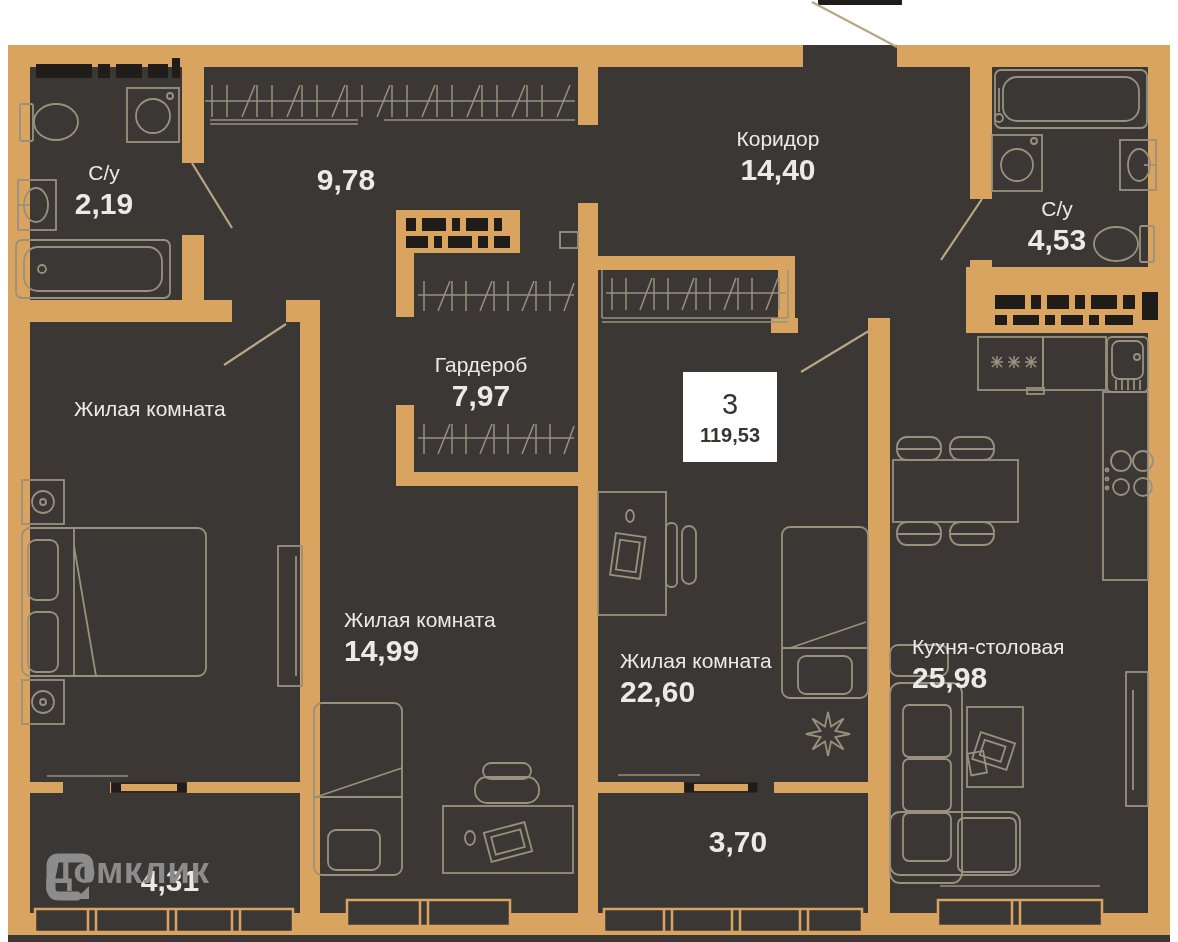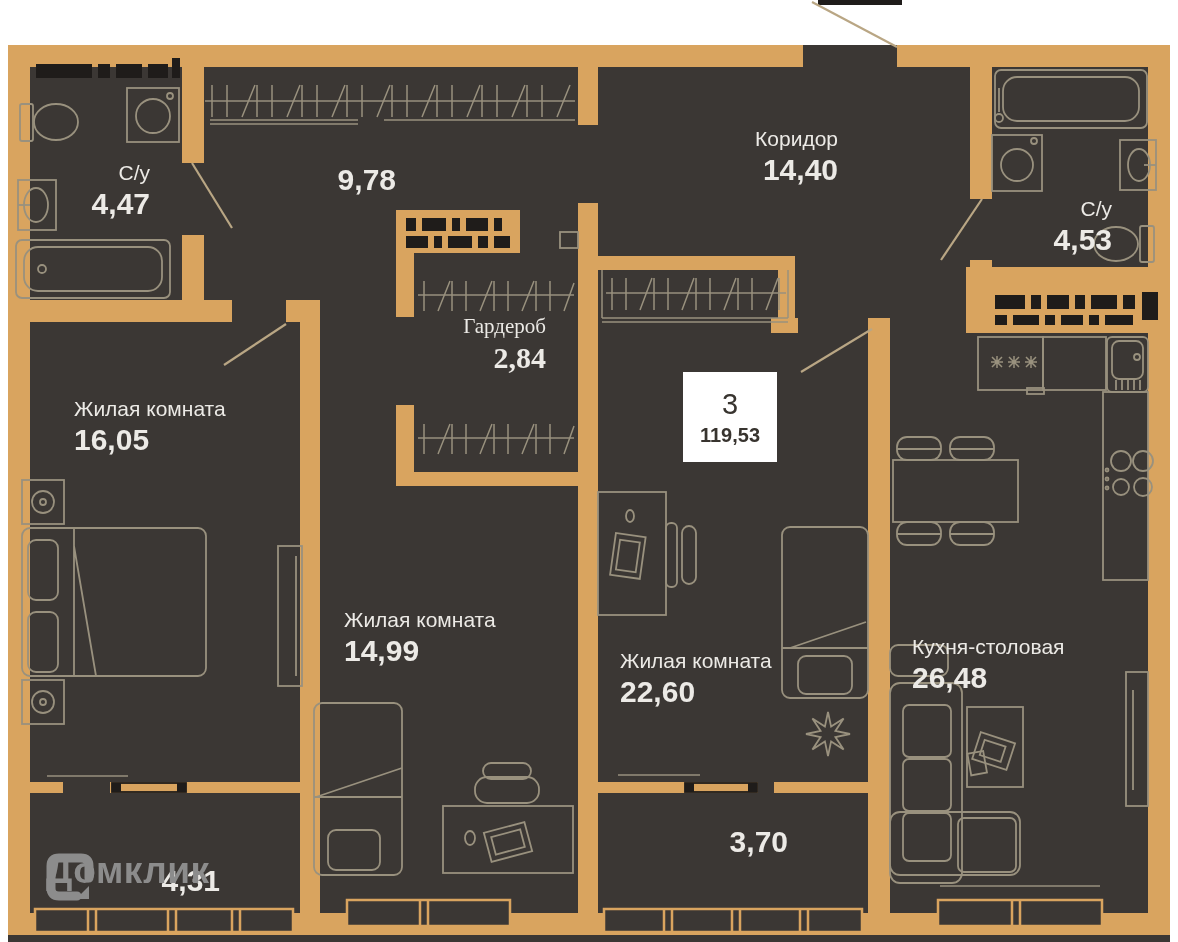--- a/index.html
+++ b/index.html
@@ -13,21 +13,21 @@
   .ff{fill:var(--floor,#3B3734);stroke:var(--line,#99917E);stroke-width:1.8;}
   .rail{fill:none;stroke:var(--line,#99917E);stroke-width:1.5;}
   .swing{fill:none;stroke:var(--swing,#B9A684);stroke-width:2.2;}
   .glass{fill:var(--floor,#3B3734);stroke:var(--wall,#D9A45F);stroke-width:2.5;}
   .gm{fill:none;stroke:var(--wall,#D9A45F);stroke-width:2.5;}
   .dk{fill:none;stroke:var(--slot,#1F1C1A);stroke-width:1.8;}
   .dkf{fill:var(--slot,#1F1C1A);}
   .room-label{position:absolute;color:var(--text,#ECEAE6);line-height:1.22;pointer-events:none;}
   .room-label .nm{display:block;font-size:21px;font-weight:400;}
   .room-label .ar{display:block;font-size:30px;font-weight:700;}
-  .room-label.center{text-align:right;}
+  .room-label.center{text-align:center;}
   #badge{position:absolute;left:683px;top:372px;width:94px;height:90px;background:var(--badge_bg,#fff);
          display:flex;flex-direction:column;align-items:center;justify-content:center;gap:3px;
          color:var(--badge_text,#38342F);}
   #badge .rooms{font-size:29px;font-weight:400;}
   #badge .total{font-size:20px;font-weight:700;}
   #watermark{position:absolute;left:46px;top:850px;display:flex;align-items:center;gap:12px;
              color:var(--watermark,#8C8C8C);}
   #watermark .wm-text{font-size:37px;font-weight:700;letter-spacing:0.5px;}
 </style>
 </head>
@@ -265,52 +265,51 @@
     <g transform="rotate(-10 978 762)">
       <rect class="f" x="969" y="752" width="16" height="22"></rect>
     </g>
     <rect class="f" x="1126" y="672" width="22" height="134"></rect>
     <path class="f" d="M1133,690 V790"></path>
   </g>
 </svg>
 
 <div class="room-label center" style="left:58px;top:160px;width:92px;">
   <span class="nm">С/у</span>
-  <span class="ar">4,47</span>
+  <span class="ar">2,19</span>
 </div>
 <div class="room-label center" style="left:296px;top:162px;width:100px;">
   <span class="ar">9,78</span>
 </div>
 <div class="room-label center" style="left:718px;top:126px;width:120px;">
   <span class="nm">Коридор</span>
   <span class="ar">14,40</span>
 </div>
 <div class="room-label center" style="left:1002px;top:196px;width:110px;">
   <span class="nm">С/у</span>
   <span class="ar">4,53</span>
 </div>
-<div class="room-label center" style="left:416px;top:314px;width:130px;font-family:Liberation Serif, serif;">
+<div class="room-label center" style="left:416px;top:352px;width:130px;">
   <span class="nm">Гардероб</span>
-  <span class="ar">2,84</span>
+  <span class="ar">7,97</span>
 </div>
 <div class="room-label" style="left:74px;top:396px;width:210px;">
   <span class="nm">Жилая комната</span>
-  <span class="ar">16,05</span>
 </div>
 <div class="room-label" style="left:344px;top:607px;width:210px;">
   <span class="nm">Жилая комната</span>
   <span class="ar">14,99</span>
 </div>
 <div class="room-label" style="left:620px;top:648px;width:210px;">
   <span class="nm">Жилая комната</span>
   <span class="ar">22,60</span>
 </div>
 <div class="room-label" style="left:912px;top:616px;width:210px;margin-top:18px;">
   <span class="nm">Кухня-столовая</span>
-  <span class="ar">26,48</span>
+  <span class="ar">25,98</span>
 </div>
 <div class="room-label center" style="left:120px;top:820px;width:100px;margin-top:43px;">
   <span class="ar">4,31</span>
 </div>
 <div class="room-label center" style="left:688px;top:824px;width:100px;">
   <span class="ar">3,70</span>
 </div>
 
 <div id="badge">
   <span class="rooms">3</span>

